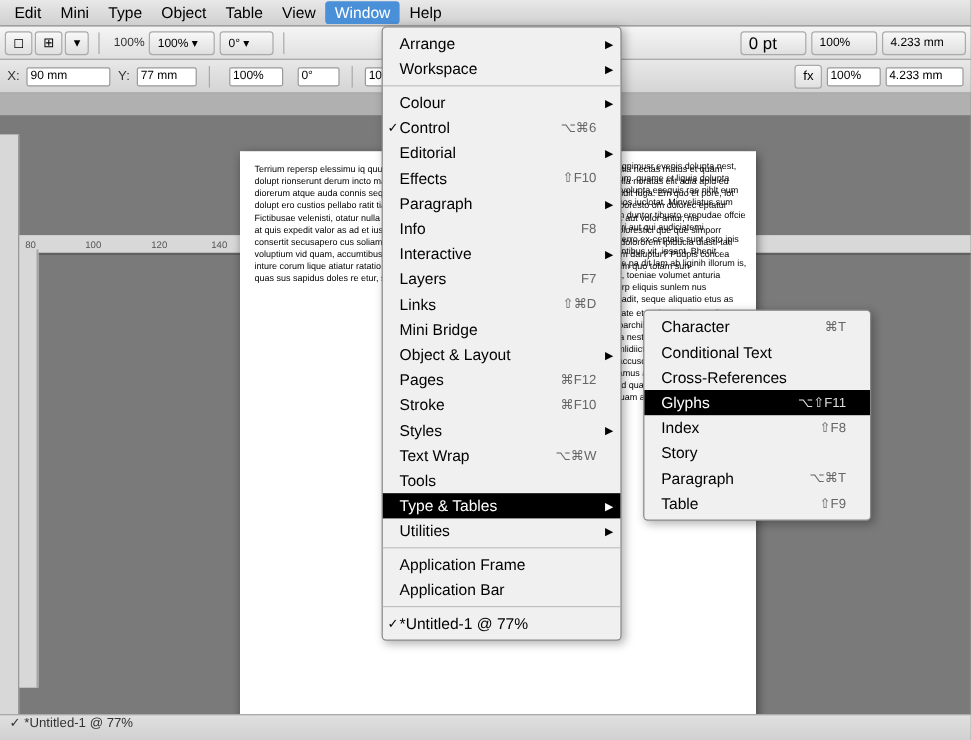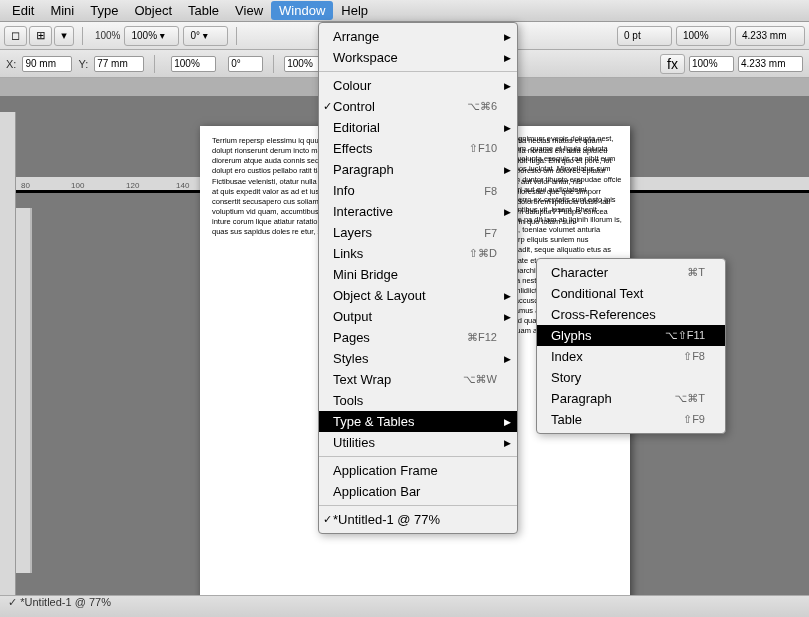--- a/index.html
+++ b/index.html
@@ -179,26 +179,26 @@
       top: 0;
       width: 26px;
       background: linear-gradient(to bottom, #6a6a6a, #555);
       border-right: 1px solid #444;
       bottom: 0;
     }
 
     
     .ruler-area {
       position: absolute;
-      top: 81px;
+      top: 100px;
       left: 16px;
       right: 0;
       height: 16px;
       background: #d8d8d8;
-      border-bottom: 3px solid #000000;
+      border-bottom: 1px solid #000000;
       overflow: hidden;
     }
 
     .ruler-side {
       position: absolute;
       top: 112px;
       left: 16px;
       width: 16px;
       background: #d8d8d8;
       border-right: 1px solid #999;
@@ -264,41 +264,41 @@
     <div class="toolbar-btn">⊞</div>
     <div class="toolbar-btn">▾</div>
   </div>
   <div class="tb-sep"></div>
   <span class="ctrl-label" style="font-size:10px;margin-left:4px;">100%</span>
   <div class="toolbar-btn" style="width:55px;font-size:10px;">100% ▾</div>
   <div class="toolbar-btn" style="width:45px;font-size:10px;">0° ▾</div>
   <div class="tb-sep"></div>
 
   <div style="margin-left:auto;display:flex;align-items:center;gap:4px;">
-    <div class="toolbar-btn" style="width:55px;font-size:10px;">0 pt</div>
+    <div class="toolbar-btn" style="width:55px;font-size:14px;">0 pt</div>
     <div class="toolbar-btn" style="width:55px;font-size:10px;">100%</div>
     <div class="toolbar-btn" style="width:70px;font-size:10px;">4.233 mm</div>
   </div>
 </div>
 
 <div class="control-bar">
   <span class="ctrl-label">X:</span>
-  <input class="ctrl-input" value="90 mm" style="width: 50px;">
+  <input class="ctrl-input" value="90 mm" style="width: 70px;">
   <span class="ctrl-label">Y:</span>
   <input class="ctrl-input" value="77 mm" style="width: 50px;">
   <div class="tb-sep"></div>
   <span class="ctrl-label"></span>
   <input class="ctrl-input" value="100%" style="width: 45px;">
   <span class="ctrl-label"></span>
   <input class="ctrl-input" value="0°" style="width: 35px;">
   <div class="tb-sep"></div>
   <input class="ctrl-input" value="100%" style="width: 45px;">
   <input class="ctrl-input" value="0°" style="width: 35px;">
   <div style="margin-left:auto;display:flex;align-items:center;gap:4px;">
-    <div class="toolbar-btn" style="font-size:14px;">fx</div>
+    <div class="toolbar-btn" style="font-size:11px;">fx</div>
     <input class="ctrl-input" value="100%" style="width: 45px;">
     <input class="ctrl-input" value="4.233 mm" style="width: 65px;">
   </div>
 </div>
 
 <div class="content-area">
 
   <div class="ruler-area" style="left:16px;">
     <svg width="100%" height="16" style="display:block;">
 
@@ -384,26 +384,27 @@
     <div class="dropdown-item">
       <span>Links</span>
       <span class="shortcut">⇧⌘D</span>
     </div>
     <div class="dropdown-item">
       <span>Mini Bridge</span>
     </div>
     <div class="dropdown-item has-submenu">
       <span>Object &amp; Layout</span>
     </div>
-    <div class="dropdown-item has-submenu">
-      <span>Output</span>
-    </div>
     <div class="dropdown-item">
       <span>Pages</span>
       <span class="shortcut">⌘F12</span>
+    </div>
+    <div class="dropdown-item">
+      <span>Stroke</span>
+      <span class="shortcut">⌘F10</span>
     </div>
     <div class="dropdown-item has-submenu">
       <span>Styles</span>
     </div>
     <div class="dropdown-item">
       <span>Text Wrap</span>
       <span class="shortcut">⌥⌘W</span>
     </div>
     <div class="dropdown-item">
       <span>Tools</span>

